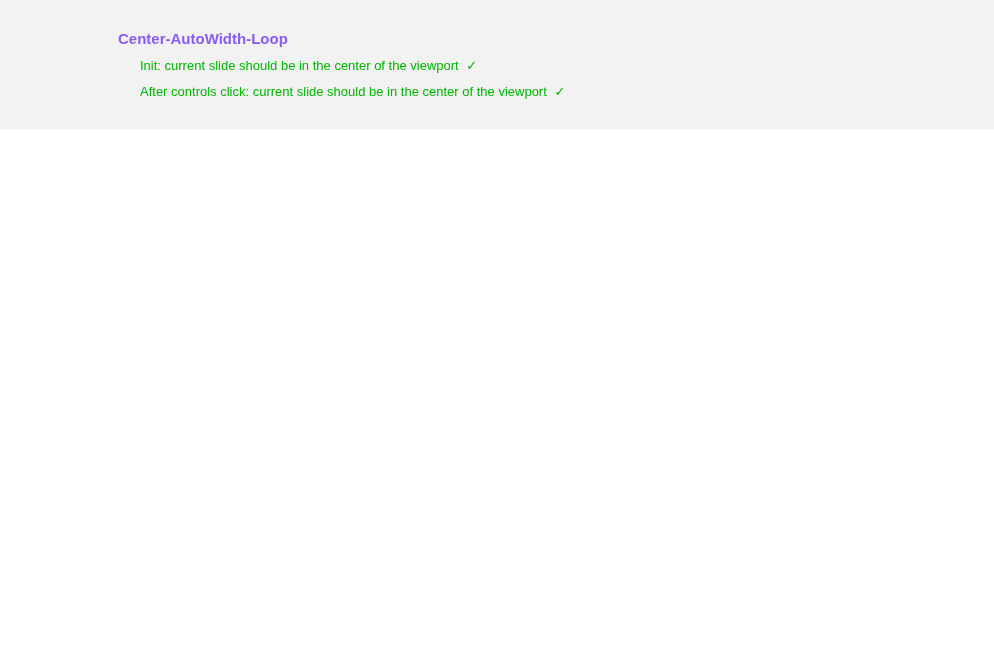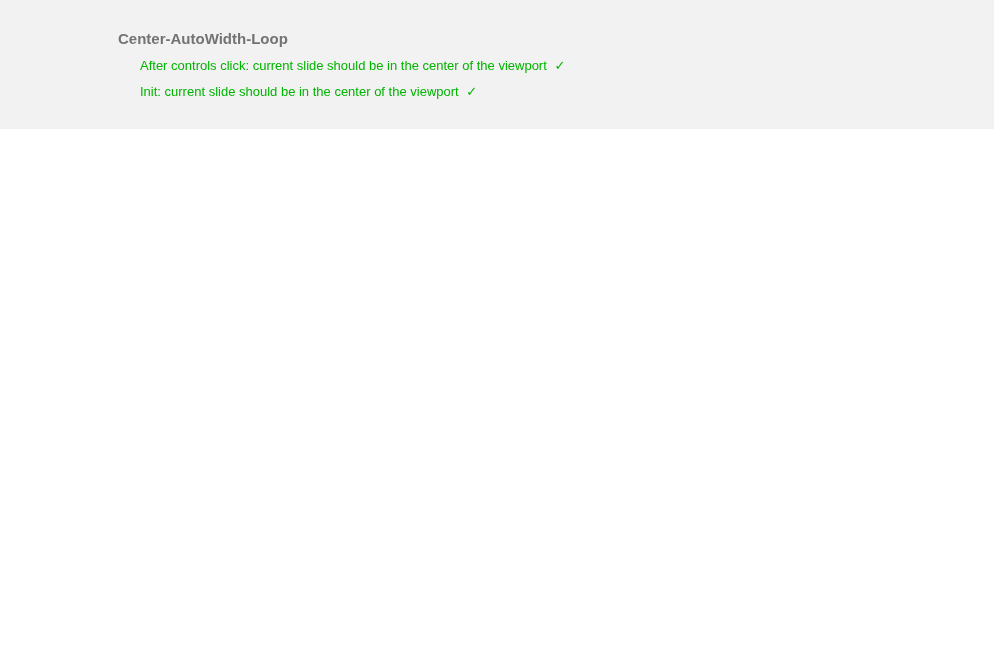--- a/index.html
+++ b/index.html
@@ -17,21 +17,21 @@
       background: #f2f2f2;
       padding: 30px 0 20px 0;
       width: 100%;
     }
     .test-content {
       padding-left: 118px;
     }
     .suite-title {
       font-size: 15px;
       font-weight: bold;
-      color: #737373;
+      color: #8b5cf6;
       margin-bottom: 10px;
     }
     .test-item {
       font-size: 13px;
       color: #00b400;
       margin-left: 22px;
       margin-bottom: 8px;
       line-height: 1.4;
     }
     .checkmark {
@@ -40,21 +40,21 @@
       font-size: 13px;
     }
   </style>
 </head>
 <body>
 
 <div class="test-panel">
   <div class="test-content">
     <div class="suite-title">Center-AutoWidth-Loop</div>
     <div class="test-item">
-      <span>After controls click: current slide should be in the center of the viewport</span>
+      <span>Init: current slide should be in the center of the viewport</span>
       <span class="checkmark">✓</span>
     </div>
     <div class="test-item">
-      <span>Init: current slide should be in the center of the viewport</span>
+      <span>After controls click: current slide should be in the center of the viewport</span>
       <span class="checkmark">✓</span>
     </div>
   </div>
 </div>
 
 </body></html>

